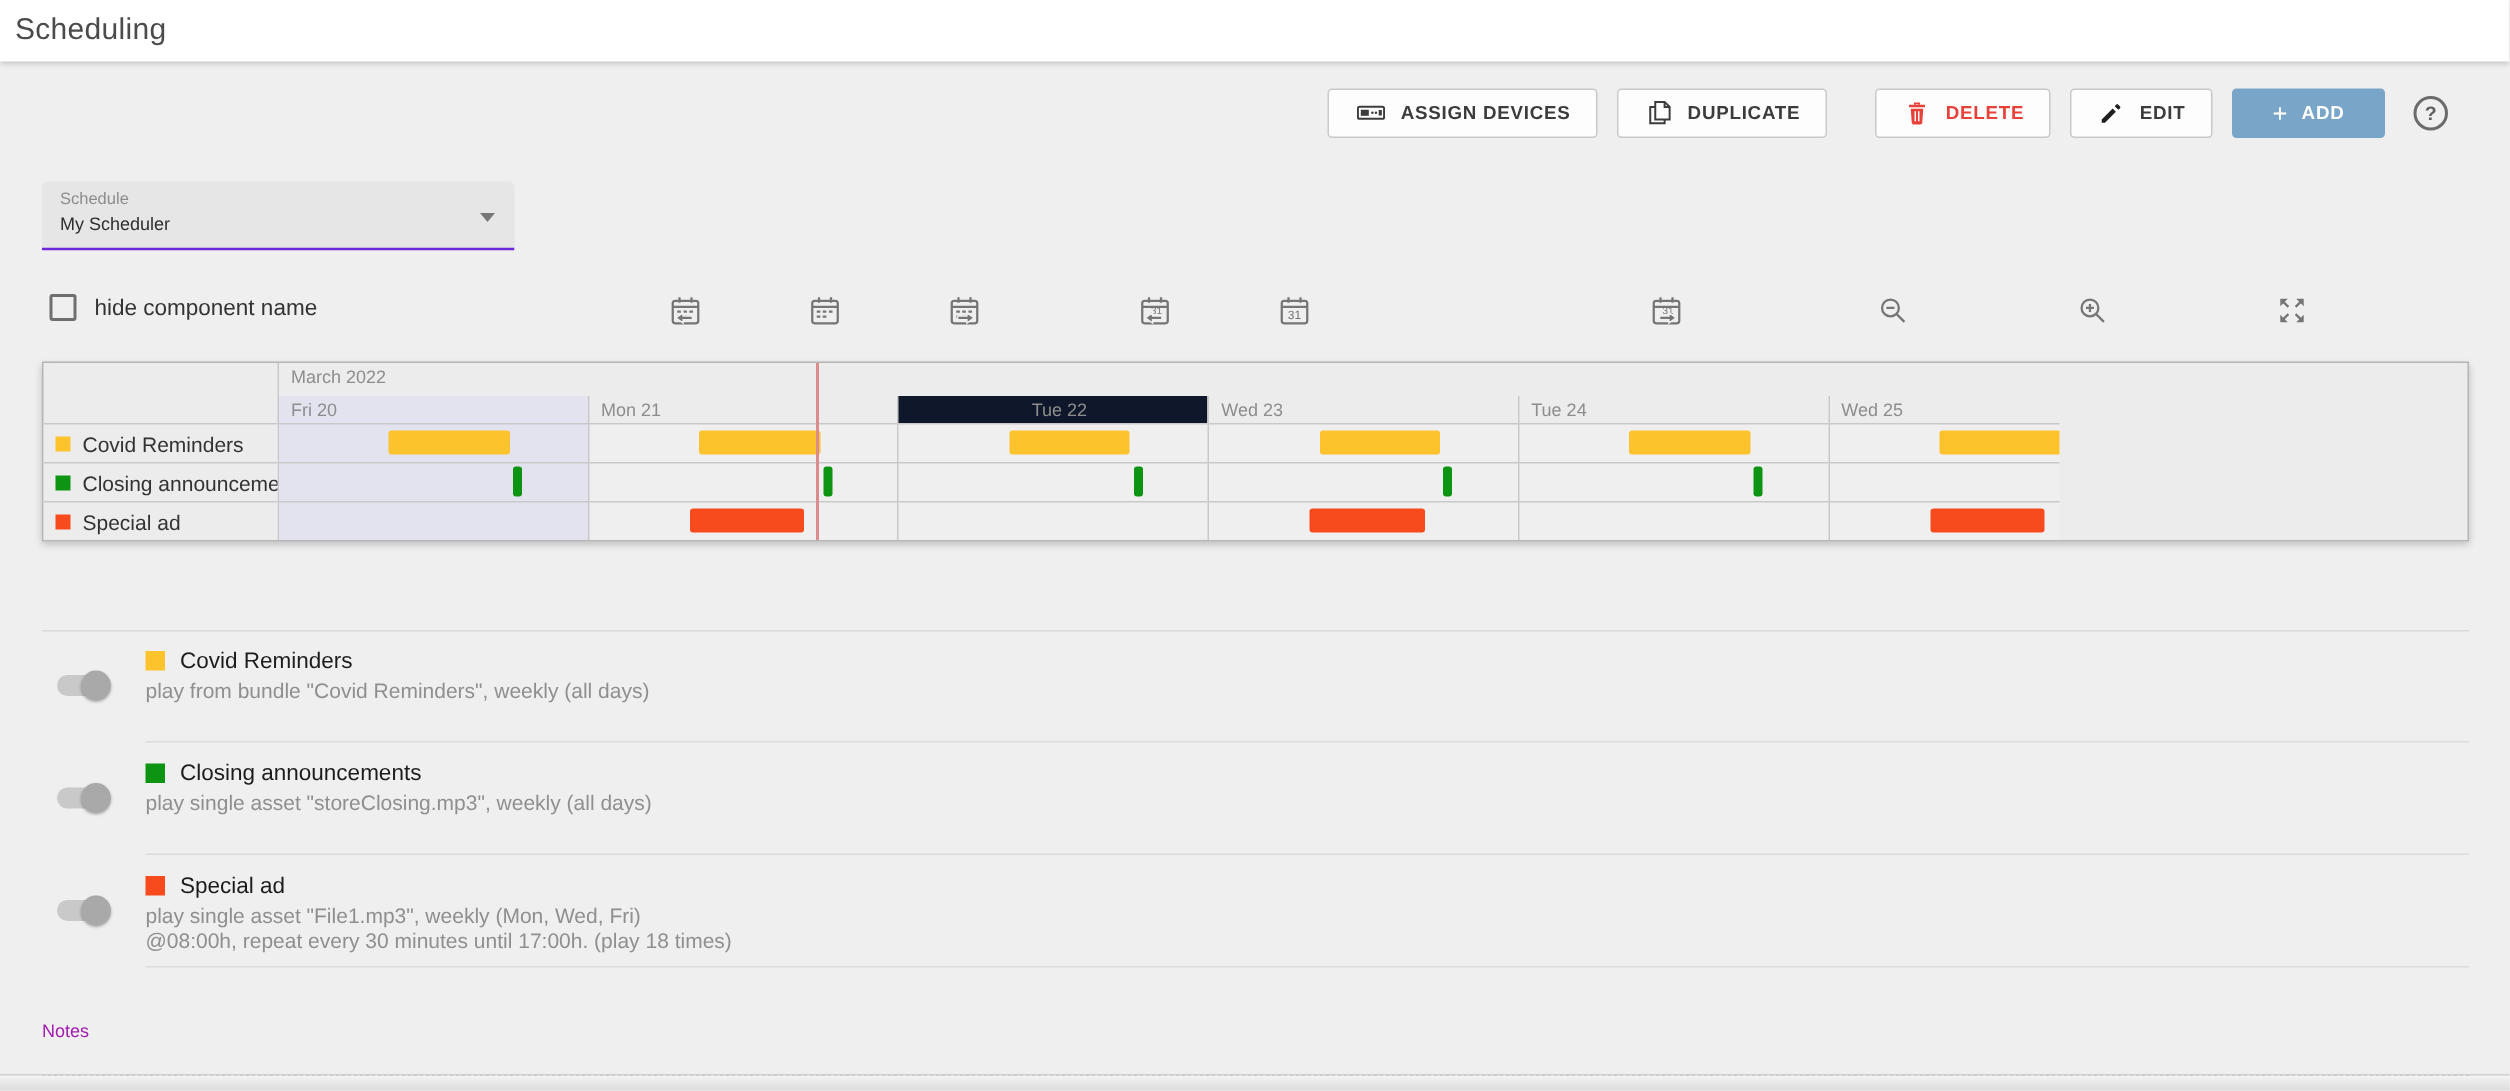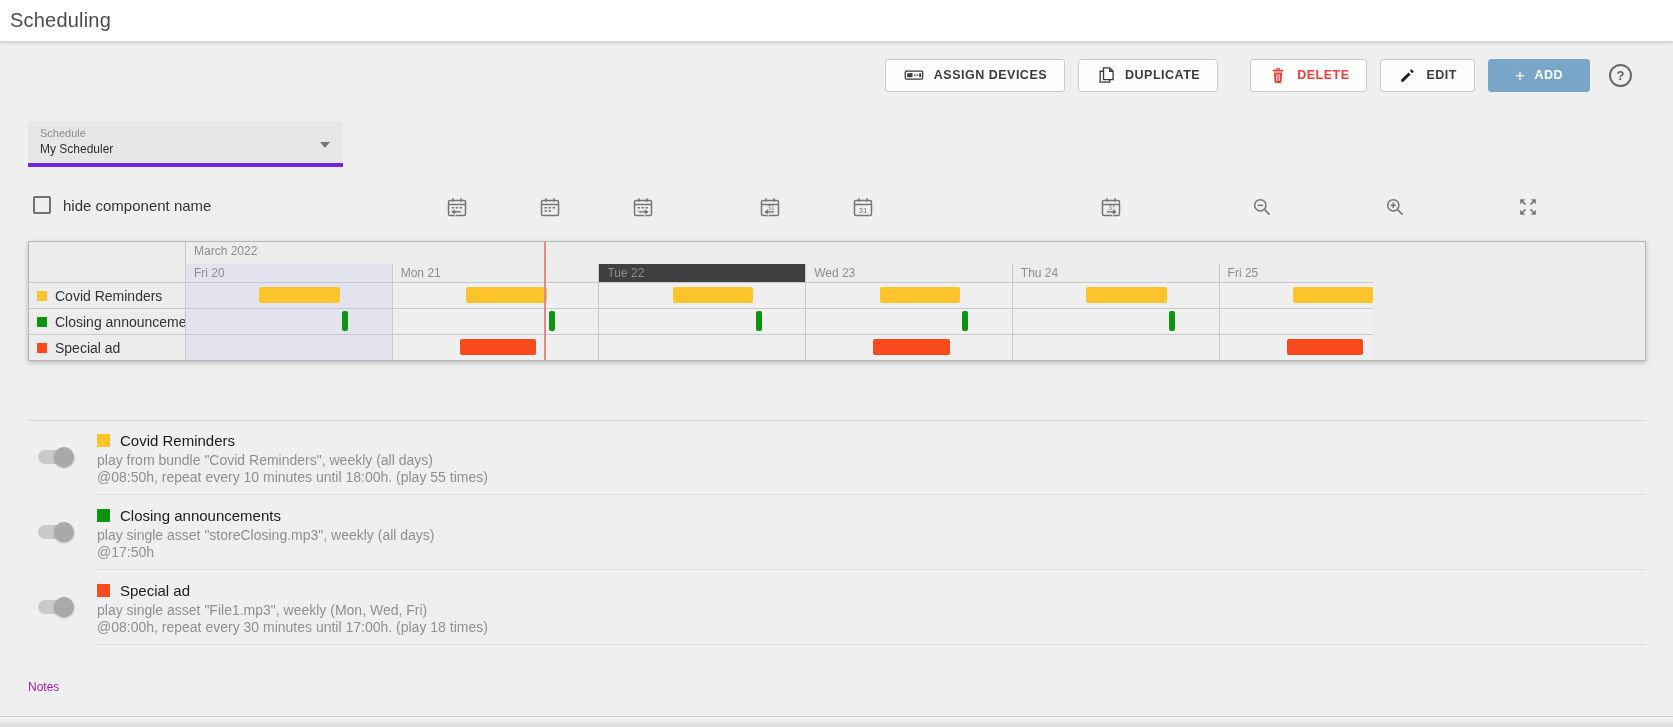--- a/index.html
+++ b/index.html
@@ -20,21 +20,21 @@
   .btn svg { display:block; }
   .btn.delete { color:#e8413a; margin-left:32px; }
   .btn.add { background:#79a6c8; border-color:#79a6c8; color:#ffffff; padding:0 26px; }
   .btn.add .plus { font-size:17px; font-weight:normal; line-height:1; }
   .help-circle { width:23px; height:23px; border:2px solid #6b6b6b; border-radius:50%; margin-left:19px;
                  display:flex; align-items:center; justify-content:center; font-size:13px; font-weight:bold;
                  color:#5f5f5f; cursor:pointer; }
 
   
   .schedule-select { position:absolute; left:28px; top:121px; width:315px; height:46px;
-                     background:#e6e6e6; border-bottom:4px solid #6d28d9; border-radius:4px 4px 0 0;
+                     background:#e6e6e6; border-bottom:2px solid #6d28d9; border-radius:4px 4px 0 0;
                      cursor:pointer; }
   .schedule-select .lbl { position:absolute; left:12px; top:6px; font-size:11px; color:#8c8c8c; }
   .schedule-select .val { position:absolute; left:12px; top:21px; font-size:12px; color:#2e2e2e; }
   .caret { position:absolute; right:13px; top:21px; width:0; height:0;
            border-left:5px solid transparent; border-right:5px solid transparent; border-top:6px solid #777; }
 
   
   .gantt-controls { position:absolute; left:0; top:194px; width:1673px; height:28px; }
   .cb-wrap { position:absolute; left:33px; top:2px; display:flex; align-items:center; gap:12px; }
   .checkbox { width:18px; height:18px; border:2px solid #6f6f6f; border-radius:2px; background:transparent; cursor:pointer; }
@@ -231,40 +231,40 @@
       </div>
       <div class="g-cell" style="left: 156px; top: 40px; width: 206.714px; height: 26px; background: rgb(227, 227, 239); border-left: 1px solid rgb(201, 201, 201); border-top: 1px solid rgb(201, 201, 201);"></div>
       <div class="g-cell" style="left: 156px; top: 66px; width: 206.714px; height: 26px; background: rgb(227, 227, 239); border-left: 1px solid rgb(201, 201, 201); border-top: 1px solid rgb(201, 201, 201);"></div>
       <div class="g-cell" style="left: 156px; top: 92px; width: 206.714px; height: 26px; background: rgb(227, 227, 239); border-left: 1px solid rgb(201, 201, 201); border-top: 1px solid rgb(201, 201, 201);"></div>
       <div class="g-cell" style="left: 362.714px; top: 22px; width: 206.714px; height: 18px; background: rgb(236, 236, 236); border-left: 1px solid rgb(201, 201, 201);">
         <div class="g-head-text">Mon 21</div>
       </div>
       <div class="g-cell" style="left: 362.714px; top: 40px; width: 206.714px; height: 26px; background: rgb(239, 239, 239); border-left: 1px solid rgb(201, 201, 201); border-top: 1px solid rgb(201, 201, 201);"></div>
       <div class="g-cell" style="left: 362.714px; top: 66px; width: 206.714px; height: 26px; background: rgb(239, 239, 239); border-left: 1px solid rgb(201, 201, 201); border-top: 1px solid rgb(201, 201, 201);"></div>
       <div class="g-cell" style="left: 362.714px; top: 92px; width: 206.714px; height: 26px; background: rgb(239, 239, 239); border-left: 1px solid rgb(201, 201, 201); border-top: 1px solid rgb(201, 201, 201);"></div>
-      <div class="g-cell" style="left: 569.429px; top: 22px; width: 206.714px; height: 18px; background: #404040; border-left: 1px solid rgb(201, 201, 201);">
+      <div class="g-cell" style="left: 569.429px; top: 22px; width: 206.714px; height: 18px; background: #0f172a; border-left: 1px solid rgb(201, 201, 201); text-align: center;">
         <div class="g-head-text">Tue 22</div>
       </div>
       <div class="g-cell" style="left: 569.429px; top: 40px; width: 206.714px; height: 26px; background: rgb(239, 239, 239); border-left: 1px solid rgb(201, 201, 201); border-top: 1px solid rgb(201, 201, 201);"></div>
       <div class="g-cell" style="left: 569.429px; top: 66px; width: 206.714px; height: 26px; background: rgb(239, 239, 239); border-left: 1px solid rgb(201, 201, 201); border-top: 1px solid rgb(201, 201, 201);"></div>
       <div class="g-cell" style="left: 569.429px; top: 92px; width: 206.714px; height: 26px; background: rgb(239, 239, 239); border-left: 1px solid rgb(201, 201, 201); border-top: 1px solid rgb(201, 201, 201);"></div>
       <div class="g-cell" style="left: 776.143px; top: 22px; width: 206.714px; height: 18px; background: rgb(236, 236, 236); border-left: 1px solid rgb(201, 201, 201);">
         <div class="g-head-text">Wed 23</div>
       </div>
       <div class="g-cell" style="left: 776.143px; top: 40px; width: 206.714px; height: 26px; background: rgb(239, 239, 239); border-left: 1px solid rgb(201, 201, 201); border-top: 1px solid rgb(201, 201, 201);"></div>
       <div class="g-cell" style="left: 776.143px; top: 66px; width: 206.714px; height: 26px; background: rgb(239, 239, 239); border-left: 1px solid rgb(201, 201, 201); border-top: 1px solid rgb(201, 201, 201);"></div>
       <div class="g-cell" style="left: 776.143px; top: 92px; width: 206.714px; height: 26px; background: rgb(239, 239, 239); border-left: 1px solid rgb(201, 201, 201); border-top: 1px solid rgb(201, 201, 201);"></div>
       <div class="g-cell" style="left: 982.857px; top: 22px; width: 206.714px; height: 18px; background: rgb(236, 236, 236); border-left: 1px solid rgb(201, 201, 201);">
-        <div class="g-head-text">Thu 24</div>
+        <div class="g-head-text">Tue 24</div>
       </div>
       <div class="g-cell" style="left: 982.857px; top: 40px; width: 206.714px; height: 26px; background: rgb(239, 239, 239); border-left: 1px solid rgb(201, 201, 201); border-top: 1px solid rgb(201, 201, 201);"></div>
       <div class="g-cell" style="left: 982.857px; top: 66px; width: 206.714px; height: 26px; background: rgb(239, 239, 239); border-left: 1px solid rgb(201, 201, 201); border-top: 1px solid rgb(201, 201, 201);"></div>
       <div class="g-cell" style="left: 982.857px; top: 92px; width: 206.714px; height: 26px; background: rgb(239, 239, 239); border-left: 1px solid rgb(201, 201, 201); border-top: 1px solid rgb(201, 201, 201);"></div>
       <div class="g-cell" style="left: 1189.57px; top: 22px; width: 206.714px; height: 18px; background: rgb(236, 236, 236); border-left: 1px solid rgb(201, 201, 201);">
-        <div class="g-head-text">Fri 25</div>
+        <div class="g-head-text">Wed 25</div>
       </div>
       <div class="g-cell" style="left: 1189.57px; top: 40px; width: 206.714px; height: 26px; background: rgb(239, 239, 239); border-left: 1px solid rgb(201, 201, 201); border-top: 1px solid rgb(201, 201, 201);"></div>
       <div class="g-cell" style="left: 1189.57px; top: 66px; width: 206.714px; height: 26px; background: rgb(239, 239, 239); border-left: 1px solid rgb(201, 201, 201); border-top: 1px solid rgb(201, 201, 201);"></div>
       <div class="g-cell" style="left: 1189.57px; top: 92px; width: 206.714px; height: 26px; background: rgb(239, 239, 239); border-left: 1px solid rgb(201, 201, 201); border-top: 1px solid rgb(201, 201, 201);"></div>
       <div class="g-cell" style="left: 1396.29px; top: 22px; width: 206.714px; height: 18px; background: rgb(227, 227, 239); border-left: 1px solid rgb(201, 201, 201);">
         <div class="g-head-text">Sat 26</div>
       </div>
       <div class="g-cell" style="left: 1396.29px; top: 40px; width: 206.714px; height: 26px; background: rgb(227, 227, 239); border-left: 1px solid rgb(201, 201, 201); border-top: 1px solid rgb(201, 201, 201);"></div>
       <div class="g-cell" style="left: 1396.29px; top: 66px; width: 206.714px; height: 26px; background: rgb(227, 227, 239); border-left: 1px solid rgb(201, 201, 201); border-top: 1px solid rgb(201, 201, 201);"></div>
       <div class="g-cell" style="left: 1396.29px; top: 92px; width: 206.714px; height: 26px; background: rgb(227, 227, 239); border-left: 1px solid rgb(201, 201, 201); border-top: 1px solid rgb(201, 201, 201);"></div>
@@ -318,34 +318,32 @@
     <div class="component-item" style="top: 420px;">
       <div class="toggle">
         <div class="knob"></div>
       </div>
        <div class="item-body">
          <div class="item-title-row">
            <span class="item-sq" style="background:#fcc32d"></span>
            <span class="item-title">Covid Reminders</span>
          </div>
          <div class="item-desc">play from bundle "Covid Reminders", weekly (all days)</div>
-         <div class="item-desc">@08:50h, repeat every 10 minutes until 18:00h. (play 55 times)</div>
        </div>
     </div>
     <div class="component-item" style="top: 495px;">
       <div class="toggle">
         <div class="knob"></div>
       </div>
        <div class="item-body">
          <div class="item-title-row">
            <span class="item-sq" style="background:#0d9413"></span>
            <span class="item-title">Closing announcements</span>
          </div>
          <div class="item-desc">play single asset "storeClosing.mp3", weekly (all days)</div>
-         <div class="item-desc">@17:50h</div>
        </div>
     </div>
     <div class="component-item" style="top: 570px;">
       <div class="toggle">
         <div class="knob"></div>
       </div>
        <div class="item-body">
          <div class="item-title-row">
            <span class="item-sq" style="background:#f74b1e"></span>
            <span class="item-title">Special ad</span>

